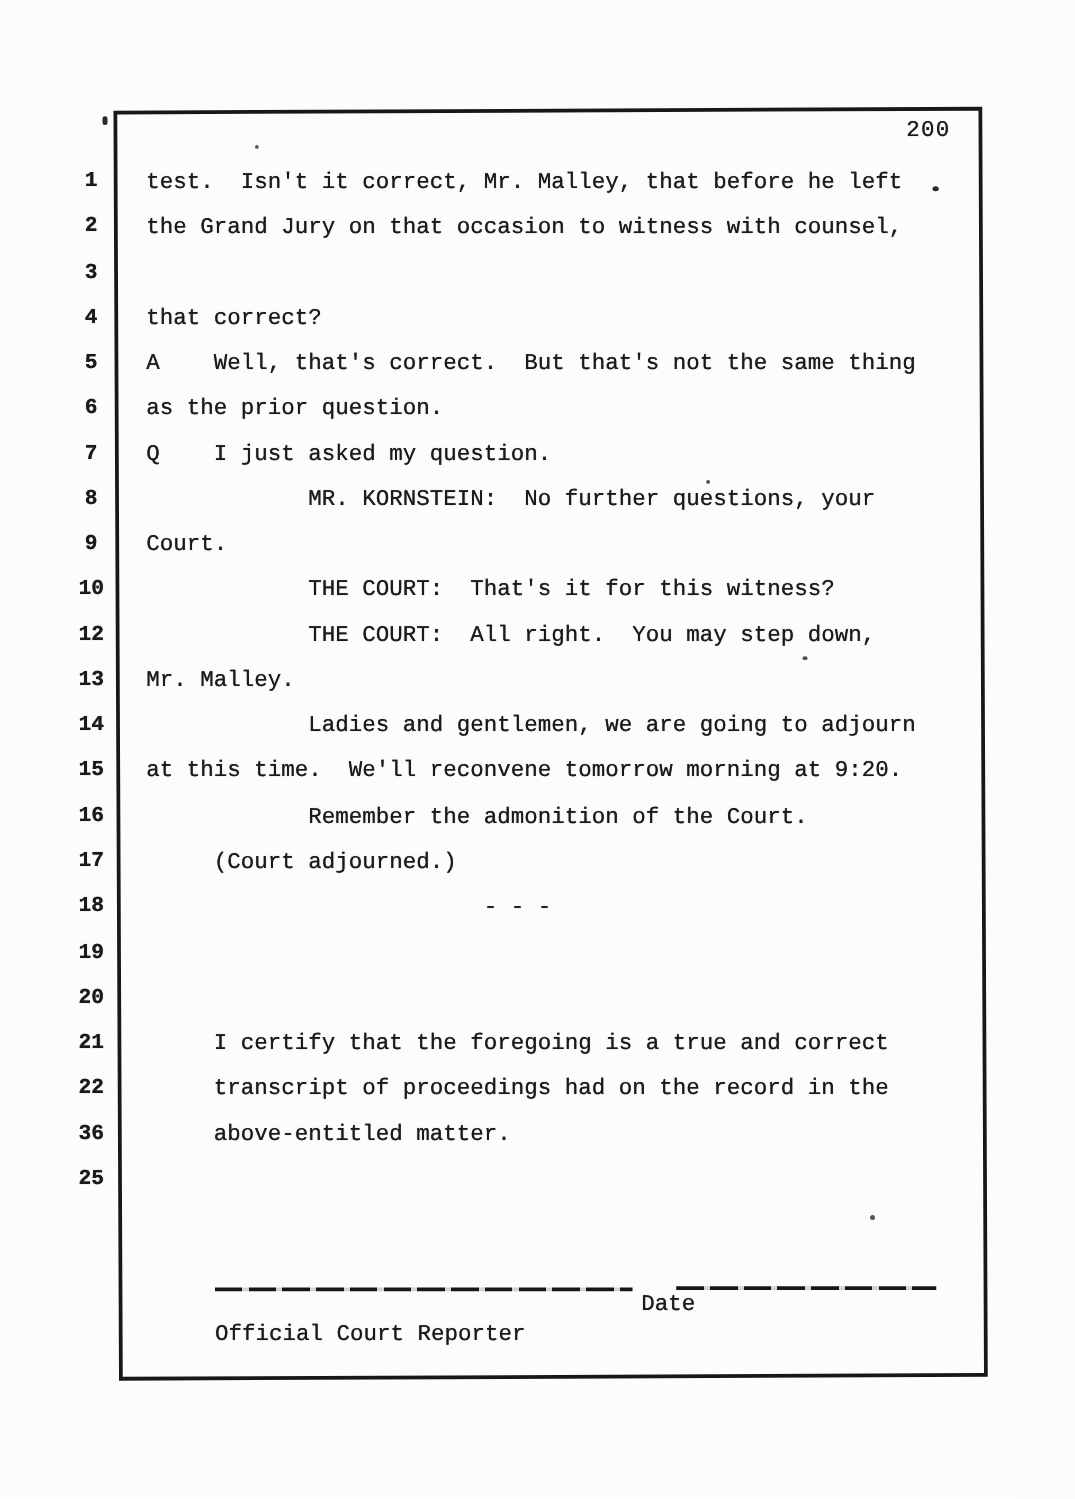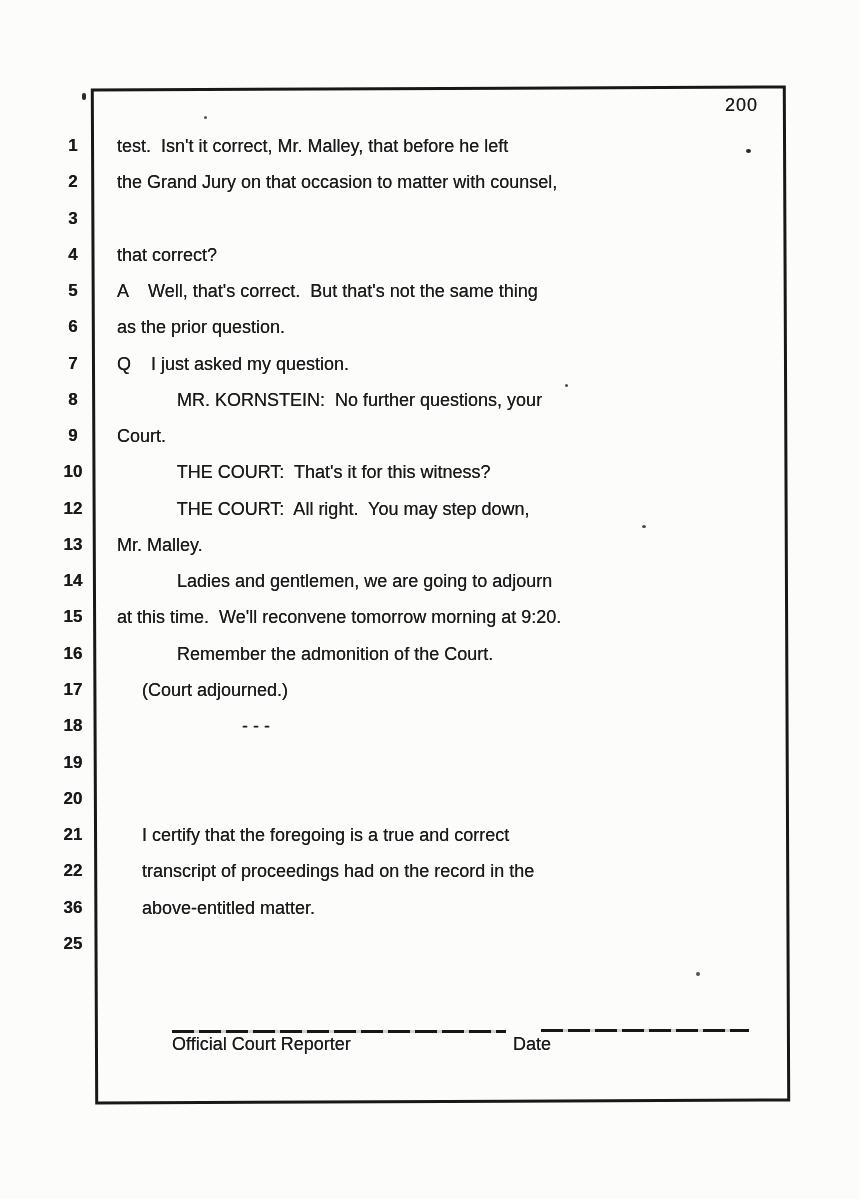--- a/index.html
+++ b/index.html
@@ -1,21 +1,21 @@
 <!DOCTYPE html>
 <html><head>
 <meta charset="utf-8">
 <style>
   html,body { margin:0; padding:0; background:#ffffff; }
   .scan {
     position:relative;
     width:860px; height:1199px;
     background:#fcfcfb;
     overflow:hidden;
-    font-family:Liberation Sans, sans-serif;
+    font-family:Liberation Mono, monospace;
     color:#1a1a1a;
   }
   .page-box {
     position:absolute;
     left:93px; top:87px;
     width:695px; height:1016px;
     border:3px solid #181818;
     box-sizing:border-box;
     transform:rotate(-0.25deg);
     background:transparent;
@@ -56,40 +56,40 @@
   }
   #sig-line-reporter { left:172px; top:1030px; width:334px; }
   #sig-line-date     { left:541px; top:1029px; width:208px; }
   .sig-label {
     position:absolute;
     top:1034px;
     font-size:18px;
     white-space:pre;
     text-shadow:0 0 0.6px #333;
   }
-  #sig-label-reporter { left:172px; }
+  #sig-label-reporter { left:172px;margin-top:24px; }
   #sig-label-date     { left:513px; }
   .speck {
     position:absolute;
     background:#2a2a2a;
     border-radius:50%;
   }
 </style>
 </head>
 <body>
 
 <div class="scan">
 
   <div class="page-box"></div>
 
   <div class="page-number">200</div>
 
   <div class="transcript" id="transcript">
       <div class="line"><span class="num">1</span><span>test.  Isn't it correct, Mr. Malley, that before he left</span></div>
-      <div class="line"><span class="num">2</span><span>the Grand Jury on that occasion to matter with counsel,</span></div>
+      <div class="line"><span class="num">2</span><span>the Grand Jury on that occasion to witness with counsel,</span></div>
       <div class="line"><span class="num">3</span></div>
       <div class="line"><span class="num">4</span><span>that correct?</span></div>
       <div class="line"><span class="num">5</span><span>A    Well, that's correct.  But that's not the same thing</span></div>
       <div class="line"><span class="num">6</span><span>as the prior question.</span></div>
       <div class="line"><span class="num">7</span><span>Q    I just asked my question.</span></div>
       <div class="line"><span class="num">8</span><span>            MR. KORNSTEIN:  No further questions, your</span></div>
       <div class="line"><span class="num">9</span><span>Court.</span></div>
       <div class="line"><span class="num">10</span><span>            THE COURT:  That's it for this witness?</span></div>
       <div class="line"><span class="num">12</span><span>            THE COURT:  All right.  You may step down,</span></div>
       <div class="line"><span class="num">13</span><span>Mr. Malley.</span></div>

